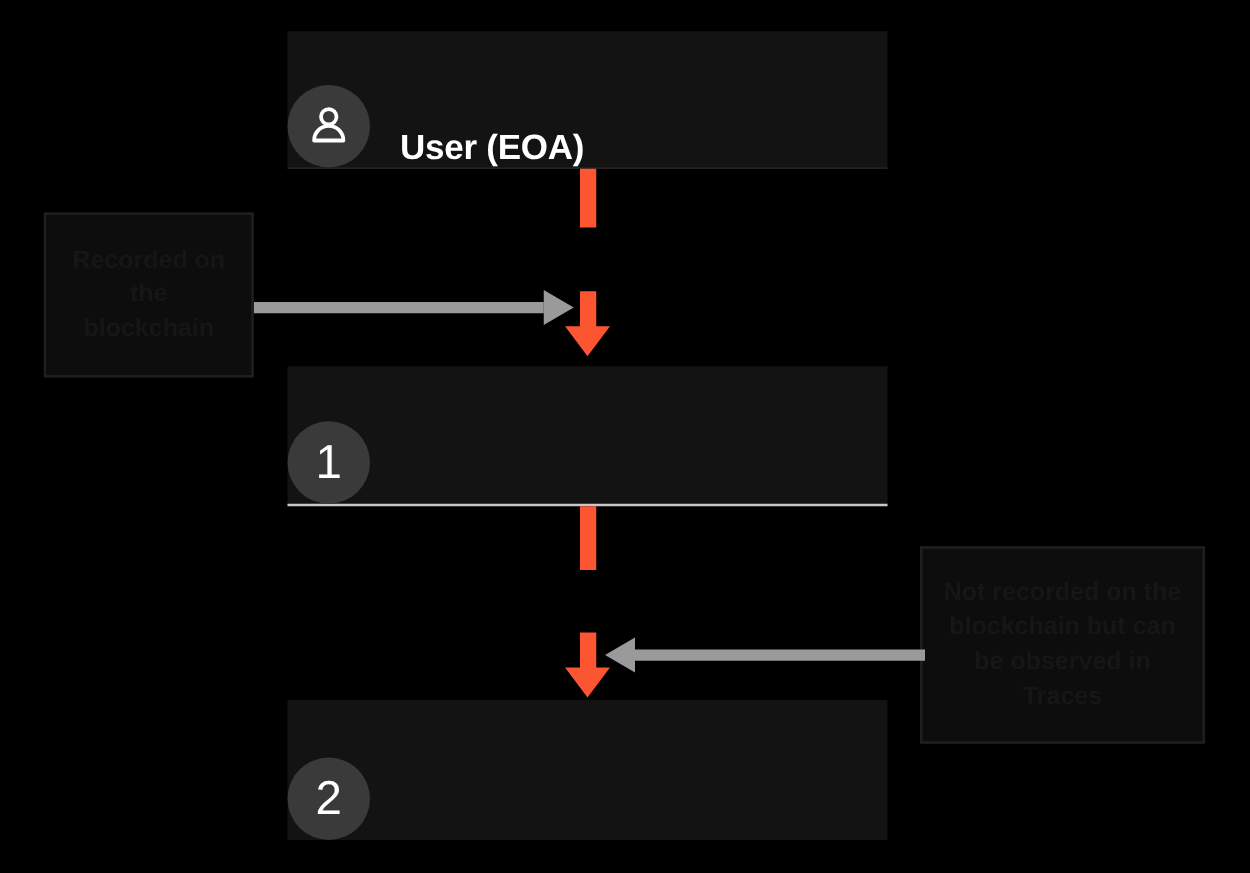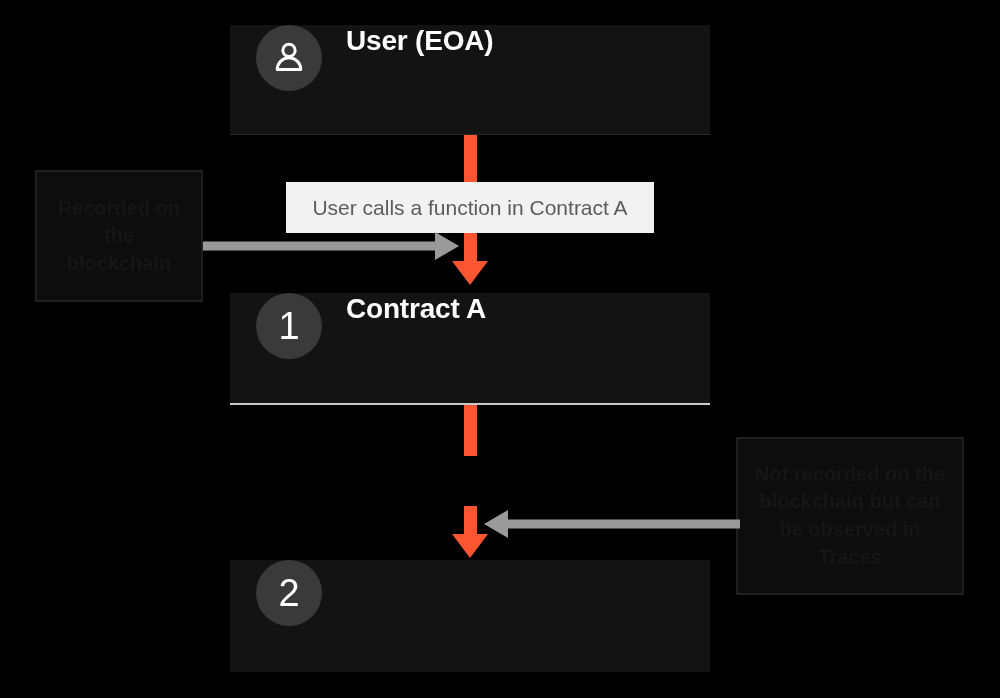--- a/index.html
+++ b/index.html
@@ -21,23 +21,22 @@
     inset: 0;
     background: #000000;
   }
 
   
   .node {
     position: absolute;
     background: #131313;
     border-radius: 0;
     display: flex;
-    align-items: flex-start;
+    align-items: flex-end;
     box-sizing: border-box;
-    padding-left: 26px;
     border-bottom: 1px solid #2a2a2a;
   }
   .node.divider-strong {
     border-bottom: 2px solid #c9c9c9;
   }
   .node-badge {
     width: 66px;
     height: 66px;
     border-radius: 50%;
     background: #3a3a3a;
@@ -136,38 +135,34 @@
         <path d="M4.6 19.2a7.4 7.4 0 0 1 14.8 0z" fill="none" stroke="#ffffff" stroke-width="1.9" stroke-linejoin="round"></path>
       </svg>
     </div>
     <div class="node-title">User (EOA)</div>
   </div>
 
   <div class="orange-stem" style="left:464px; top:135px; width:13px; height:47px;"></div>
   <div class="orange-stem" style="left:464px; top:233px; width:13px; height:30px;"></div>
   <div class="orange-head" style="left:452px; top:261px;"></div>
 
-  <div class="chip" style="left:286px; top:182px; width:368px; height:51px;">
-    <span>User calls a function in Contract A</span>
-  </div>
 
   <div class="callout" style="left:35px; top:170px; width:168px; height:132px;">
     <span>Recorded on the blockchain</span>
   </div>
 
   <svg class="gray-arrow" style="left:203px; top:228px;" width="258" height="36" viewBox="0 0 258 36">
     <line x1="0" y1="18" x2="232" y2="18" stroke="#9a9a9a" stroke-width="9"></line>
     <path d="M232 4 L256 18 L232 32 Z" fill="#9a9a9a"></path>
   </svg>
 
   <div class="node divider-strong" style="left:230px; top:293px; width:480px; height:112px;">
     <div class="node-badge">
       <span class="badge-num">1</span>
     </div>
-    <div class="node-title">Contract A</div>
   </div>
 
   <div class="orange-stem" style="left:464px; top:405px; width:13px; height:51px;"></div>
   <div class="orange-stem" style="left:464px; top:506px; width:13px; height:30px;"></div>
   <div class="orange-head" style="left:452px; top:534px;"></div>
 
 
   <div class="callout" style="left:736px; top:437px; width:228px; height:158px;">
     <span>Not recorded on the blockchain but can be observed in Traces</span>
   </div>

